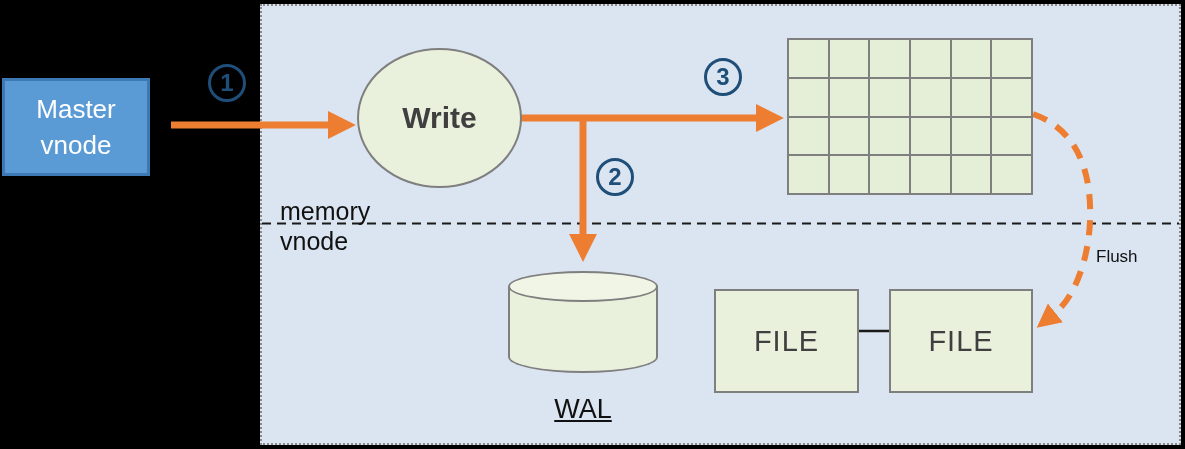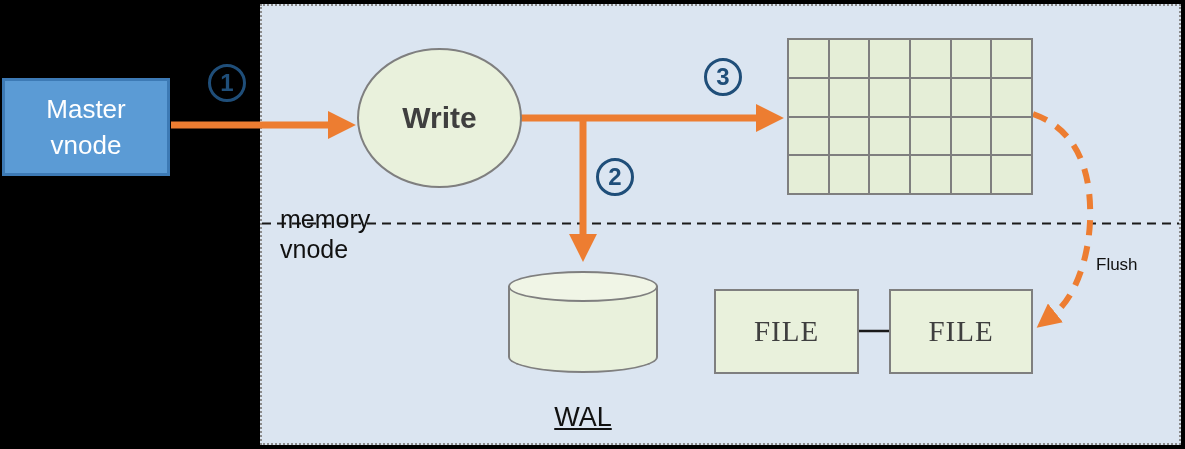--- a/index.html
+++ b/index.html
@@ -36,21 +36,21 @@
   }
   .overlay {
     position: absolute;
     left: 0; top: 0;
     width: 1185px; height: 449px;
     pointer-events: none;
   }
   .master-node {
     position: absolute;
     left: 2px; top: 78px;
-    width: 168px; height: 98px;
+    width: 148px; height: 98px;
     background: var(--master-fill);
     border: 3px solid var(--master-border);
     color: #ffffff;
     font-size: 26px;
     line-height: 36px;
     display: flex; align-items: center; justify-content: center;
     text-align: center;
     white-space: pre-line;
   }
   .write-node {
@@ -101,35 +101,33 @@
     position: absolute;
     left: 508px; top: 271px;
     width: 150px; height: 31px;
     background: var(--node-top-fill);
     border: 2.5px solid var(--node-border);
     border-radius: 50%;
   }
   .file-box {
     position: absolute;
     top: 289px;
-    height: 85px;
+    height: 104px;
     background: var(--node-fill);
     border: 2.5px solid var(--node-border);
     display: flex; align-items: center; justify-content: center;
     font-size: 29px;
     letter-spacing: 1px;
     color: var(--text-dark);
-    font-family: Liberation Serif, serif;
   }
   .file-1 { left: 714px; width: 145px; }
   .file-2 { left: 889px; width: 144px; }
   .txt {
     position: absolute;
     color: var(--text-black);
-    margin-top: 8px;
   }
   .memory-label { left: 280px; top: 197px; font-size: 25px; }
   .disk-label   { left: 280px; top: 227px; font-size: 25px; }
   .wal-label    { left: 508px; top: 394px; width: 150px; text-align: center; font-size: 27px; text-decoration: underline; }
   .flush-label  { left: 1096px; top: 247px; font-size: 17px; }
   .slave-label  { left: 1026px; top: 404px; font-size: 25px; }
 </style>
 </head>
 <body>
 

